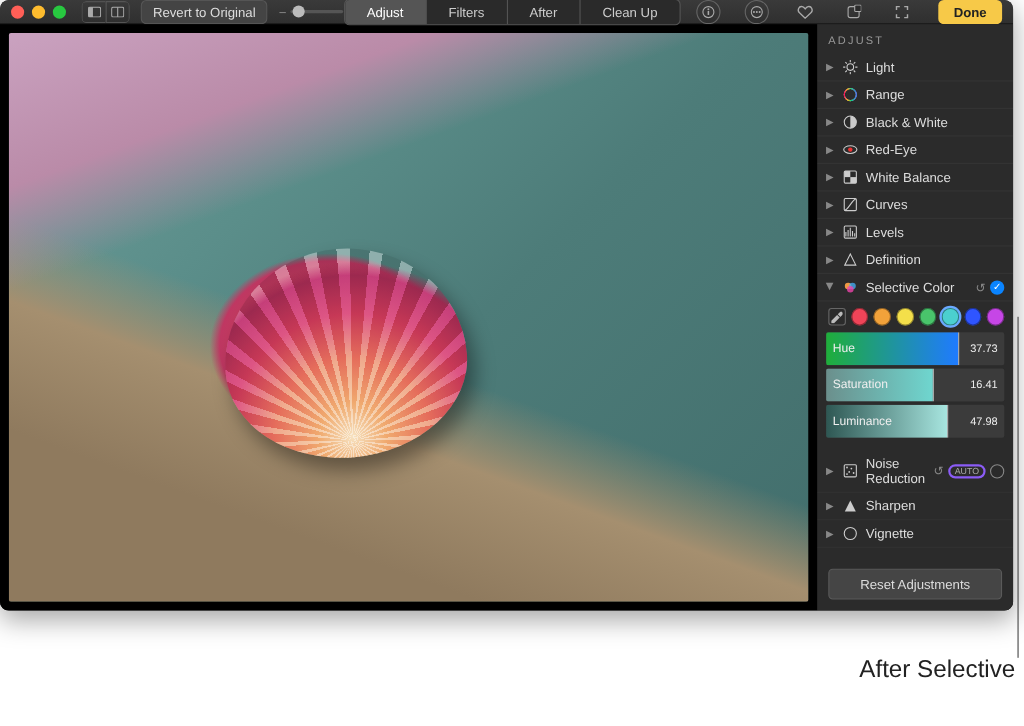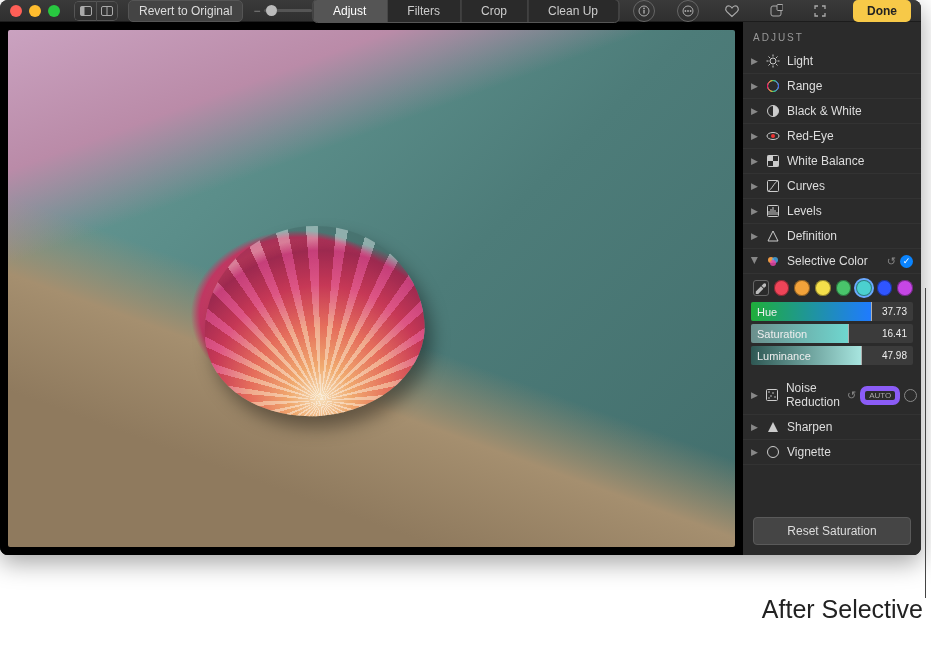--- a/index.html
+++ b/index.html
@@ -59,39 +59,39 @@
   .sb-header { padding:10px 10px 6px; letter-spacing:2px; font-size:10px; color:#999;}
   .adj-item { display:flex; align-items:center; padding:5px 8px; gap:7px; border-bottom:1px solid rgba(255,255,255,0.04); cursor:pointer;}
   .adj-item .chev { width:8px; color:#888; font-size:9px;}
   .adj-item .chev.open { transform:rotate(90deg);}
   .adj-item .pict { width:14px; height:14px; display:flex; align-items:center; justify-content:center;}
   .adj-item .lbl { flex:1; color:#ddd; font-size:12px;}
   .adj-item .trailing { display:flex; gap:4px; align-items:center;}
   .reset-ic { color:#888; font-size:11px;}
   .check-dot { width:13px;height:13px;border-radius:50%;background:#0a84ff;display:flex;align-items:center;justify-content:center;color:#fff;font-size:9px;}
   .hollow-dot { width:13px;height:13px;border-radius:50%;border:1.5px solid #888;}
-  .auto-pill { font-size:8px; padding:0 4px; border:5px solid #8b5cf6; border-radius:7px; color:#aaa;}
+  .auto-pill { font-size:8px; padding:0 4px; border:2px solid #8b5cf6; border-radius:7px; color:#aaa;}
 
   .sc-panel { padding:4px 8px 8px;}
   .sc-swatches { display:flex; gap:5px; padding:2px 0 6px 2px; align-items:center;}
   .sc-swatches .picker { width:16px;height:16px;border:1px solid #666;border-radius:3px;display:flex;align-items:center;justify-content:center;color:#aaa;font-size:10px;}
   .sw { width:16px;height:16px;border-radius:50%; cursor:pointer; box-shadow: inset 0 0 0 1px rgba(0,0,0,0.4);}
   .sw.active { box-shadow: 0 0 0 2px #6aa9ff, inset 0 0 0 1px rgba(0,0,0,0.4);}
-  .slider-row { display:flex; align-items:center; height:19px; margin-bottom:3px; position:relative; background:#3b3b3b; border-radius:2px; overflow:hidden;}
+  .slider-row { display:flex; align-items:center; height:30px; margin-bottom:3px; position:relative; background:#3b3b3b; border-radius:2px; overflow:hidden;}
   .slider-row .fill { position:absolute; inset:0; }
   .slider-row .name { position:relative; z-index:2; padding-left:6px; font-size:11px; color:#eee;}
   .slider-row .val { position:relative; z-index:2; margin-left:auto; padding-right:6px; font-size:10px; color:#eee;}
   .slider-row .mark { position:absolute; top:0; bottom:0; width:1px; background:rgba(255,255,255,0.6); z-index:1;}
 
   .reset-bar { margin-top:auto; padding:10px;}
   .reset-btn { width:100%; background:#454545; border:1px solid #5a5a5a; color:#ddd; padding:6px 0; border-radius:4px; font-size:12px; cursor:pointer;}
 
   
   .callout-line { position:absolute; right:5px; top:288px; width:1px; height:310px; background:#444;}
-  .caption { position:absolute; right:8px; top:594px; text-align:center; font-size:25px; color:#222; line-height:1.25;}
+  .caption { position:absolute; right:8px; top:594px; text-align:center; font-size:22px; color:#222; line-height:1.25;}
 
   
   svg { display:block; }
 </style>
 </head>
 <body>
 
 <div class="app-window">
 
   <div class="titlebar">
@@ -122,21 +122,21 @@
       <span style="color:#888;font-size:12px;margin-right:4px;">−</span>
       <div class="track">
           <div class="thumb"></div>
         </div>
       <span style="color:#888;font-size:12px;margin-left:4px;">+</span>
     </div>
 
     <div class="mode-tabs">
       <div class="mode-tab active">Adjust</div>
       <div class="mode-tab">Filters</div>
-      <div class="mode-tab">Crop</div>
+      <div class="mode-tab">After</div>
       <div class="mode-tab">Clean Up</div>
     </div>
 
     <div class="tb-right">
       <div class="circ">
         <svg width="12" height="12" viewBox="0 0 12 12">
             <circle cx="6" cy="6" r="5" fill="none" stroke="#aaa"></circle>
             <circle cx="6" cy="3.4" r="0.9" fill="#aaa"></circle>
             <rect x="5.3" y="5" width="1.4" height="3.6" fill="#aaa"></rect>
           </svg>
@@ -363,21 +363,21 @@
         <span class="chev">▶</span>
         <span class="pict">
             <svg width="14" height="14" viewBox="0 0 14 14">
               <circle cx="7" cy="7" r="5.5" fill="none" stroke="#ccc"></circle>
             </svg>
           </span>
         <span class="lbl">Vignette</span>
       </div>
 
       <div class="reset-bar">
-        <button class="reset-btn">Reset Saturation</button>
+        <button class="reset-btn">Reset Adjustments</button>
       </div>
     </div>
   </div>
 </div>
 
 <div class="callout-line"></div>
 <div class="caption">
   <div>After Selective</div>
 </div>
 

